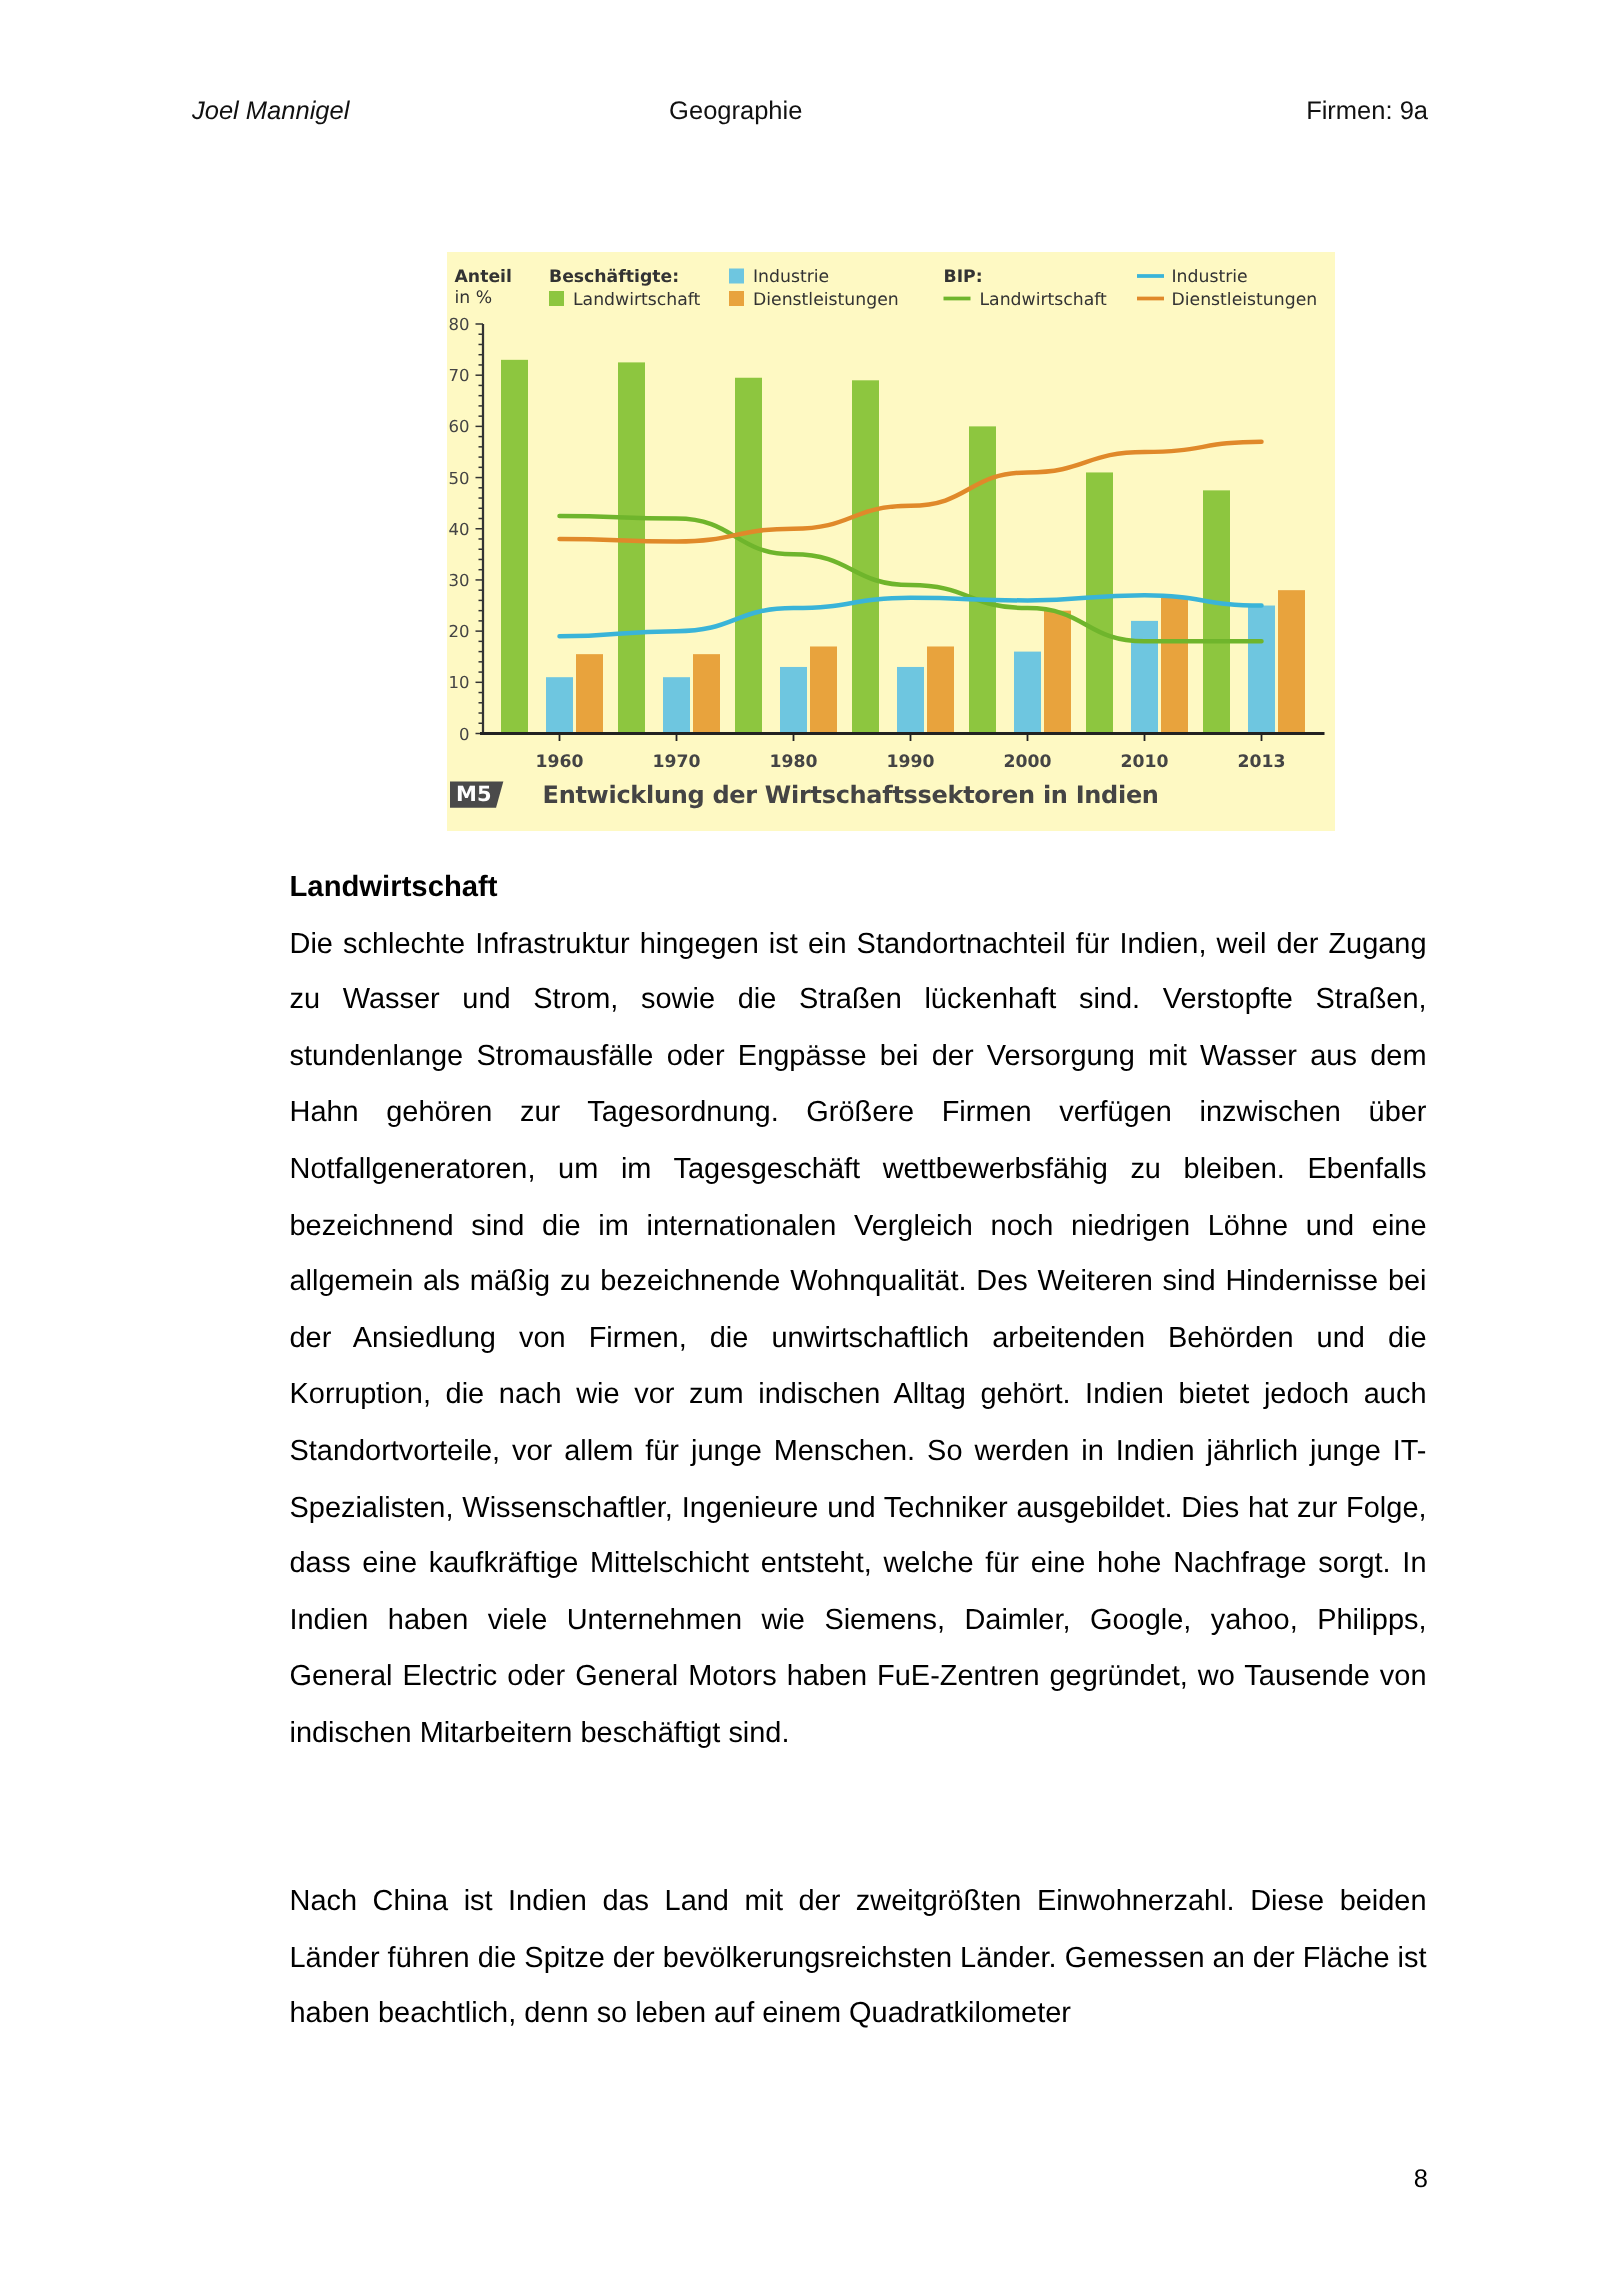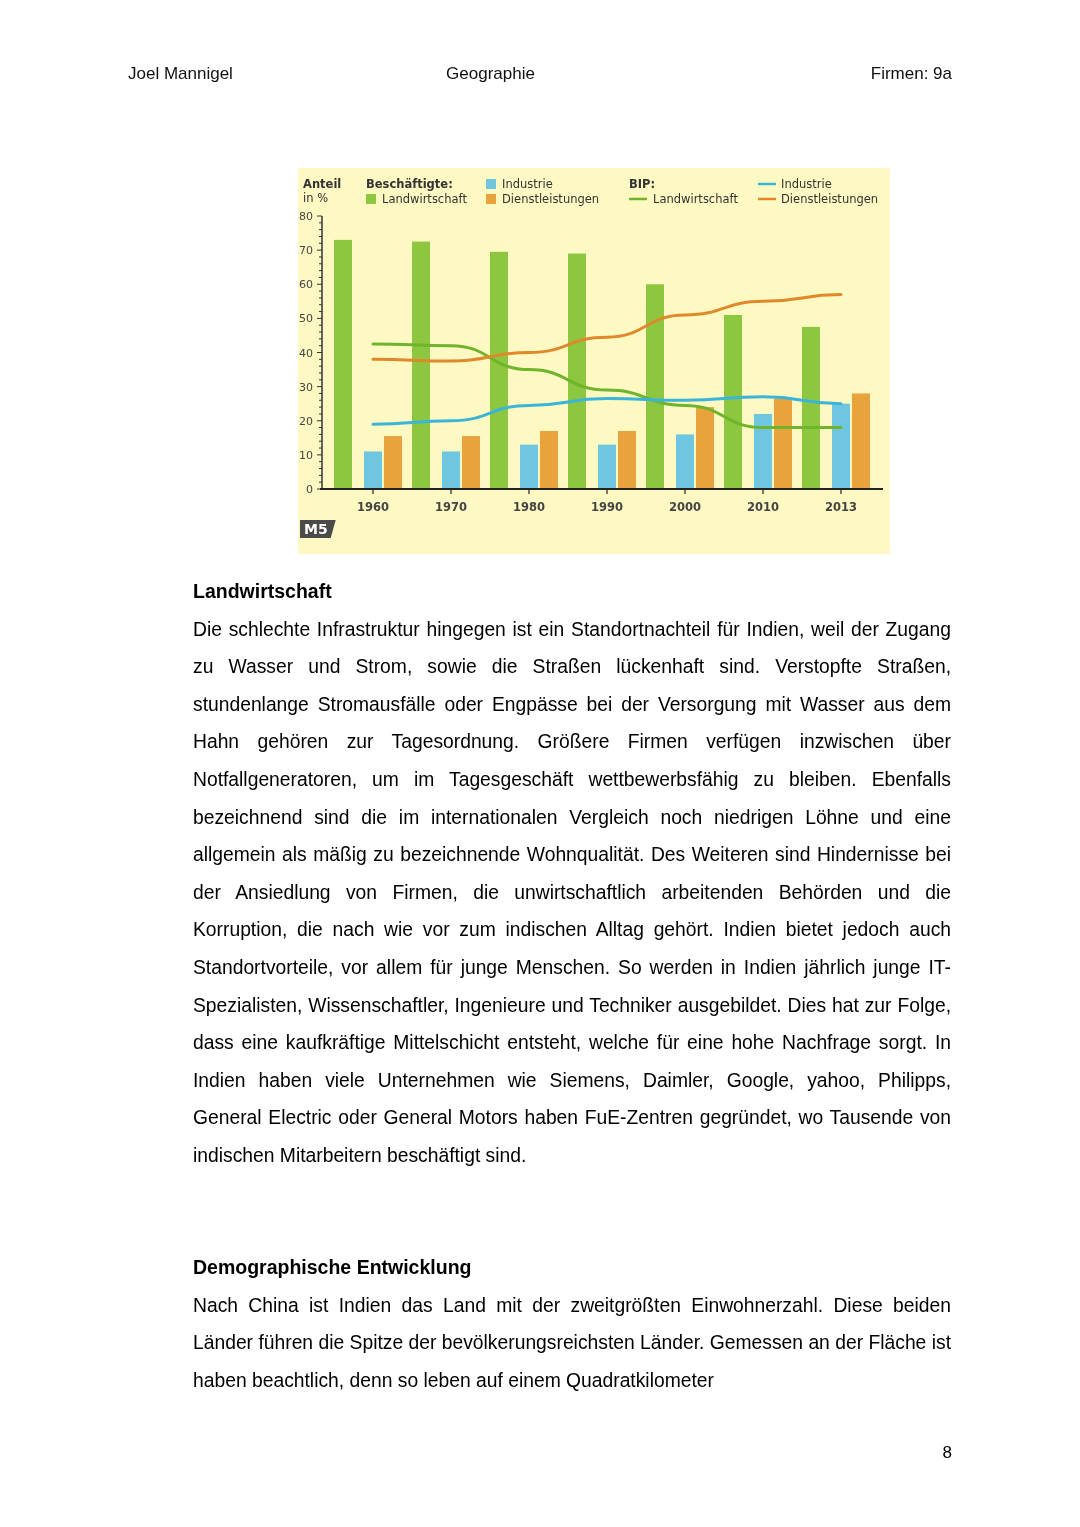--- a/index.html
+++ b/index.html
@@ -1,18 +1,18 @@
 <!DOCTYPE html>
 <html><head>
 <meta charset="utf-8">
 <style>
   html, body { margin:0; padding:0; background:#ffffff; }
   body { width:1080px; height:1527px; position:relative; overflow:hidden; font-family:"Liberation Sans", sans-serif; color:#000; }
   .hdr { position:absolute; top:64px; font-size:17px; color:#111; }
-  .hdr.left { left:128px; }
+  .hdr.left { left:128px;font-style:italic; }
   .hdr.center { left:0; width:981px; text-align:center; }
   .hdr.right { right:128px; }
   .figure { position:absolute; left:298px; top:168px; width:592px; height:386px; background:#fef9c3; }
   .figure svg { position:absolute; left:0; top:0; }
   .caption { position:absolute; left:2px; top:352px; display:flex; align-items:center; gap:26px; }
   .m5 { background:#4a4a4a; color:#fff; font-weight:bold; font-size:14px; padding:1px 8px 1px 4px; clip-path:polygon(0 0,100% 0,86% 100%,0 100%); font-family:"DejaVu Sans", sans-serif; }
   .cap-text { font-family:"DejaVu Sans", sans-serif; font-size:16px; color:#444; font-weight:bold; letter-spacing:-0.2px; }
   .content { position:absolute; left:193px; width:758px; font-size:19.3px; line-height:37.6px; }
   .content h2 { font-size:19.5px; font-weight:bold; margin:0; line-height:37.6px; }
   .content p { margin:0; text-align:justify; text-align-last:left; }
@@ -131,26 +131,26 @@
       <line x1="465" y1="321" x2="465" y2="326" stroke="#222" stroke-width="1.2"></line>
       <text x="465" y="343" text-anchor="middle" font-family="&quot;DejaVu Sans&quot;, sans-serif" font-size="11.5" fill="#444" font-weight="bold">2010</text>
       <line x1="543" y1="321" x2="543" y2="326" stroke="#222" stroke-width="1.2"></line>
       <text x="543" y="343" text-anchor="middle" font-family="&quot;DejaVu Sans&quot;, sans-serif" font-size="11.5" fill="#444" font-weight="bold">2013</text>
       <path d="M75,175.96875 C114,175.96875 114,177.67499999999998 153,177.67499999999998 C192,177.67499999999998 192,201.5625 231,201.5625 C270,201.5625 270,222.0375 309,222.0375 C348,222.0375 348,237.39375 387,237.39375 C426,237.39375 426,259.575 465,259.575 C504,259.575 504,259.575 543,259.575" fill="none" stroke="#6fb52c" stroke-width="3" stroke-linecap="round"></path>
       <path d="M75,256.1625 C114,256.1625 114,252.75 153,252.75 C192,252.75 192,237.39375 231,237.39375 C270,237.39375 270,230.56875 309,230.56875 C348,230.56875 348,232.27499999999998 387,232.27499999999998 C426,232.27499999999998 426,228.8625 465,228.8625 C504,228.8625 504,235.6875 543,235.6875" fill="none" stroke="#3ab4d8" stroke-width="3" stroke-linecap="round"></path>
       <path d="M75,191.325 C114,191.325 114,193.03125 153,193.03125 C192,193.03125 192,184.5 231,184.5 C270,184.5 270,169.14374999999998 309,169.14374999999998 C348,169.14374999999998 348,146.9625 387,146.9625 C426,146.9625 426,133.3125 465,133.3125 C504,133.3125 504,126.48749999999998 543,126.48749999999998" fill="none" stroke="#e0892a" stroke-width="3" stroke-linecap="round"></path>
     </svg>
   <div class="caption">
     <span class="m5">M5</span>
+    <span class="cap-text">Entwicklung der Wirtschaftssektoren in Indien</span>
   </div>
 </div>
 
 <div class="content sec1">
   <h2>Landwirtschaft</h2>
   <p>Die schlechte Infrastruktur hingegen ist ein Standortnachteil für Indien, weil der Zugang zu Wasser und Strom, sowie die Straßen lückenhaft sind. Verstopfte Straßen, stundenlange Stromausfälle oder Engpässe bei der Versorgung mit Wasser aus dem Hahn gehören zur Tagesordnung. Größere Firmen verfügen inzwischen über Notfallgeneratoren, um im Tagesgeschäft wettbewerbsfähig zu bleiben. Ebenfalls bezeichnend sind die im internationalen Vergleich noch niedrigen Löhne und eine allgemein als mäßig zu bezeichnende Wohnqualität. Des Weiteren sind Hindernisse bei der Ansiedlung von Firmen, die unwirtschaftlich arbeitenden Behörden und die Korruption, die nach wie vor zum indischen Alltag gehört. Indien bietet jedoch auch Standortvorteile, vor allem für junge Menschen. So werden in Indien jährlich junge IT-Spezialisten, Wissenschaftler, Ingenieure und Techniker ausgebildet. Dies hat zur Folge, dass eine kaufkräftige Mittelschicht entsteht, welche für eine hohe Nachfrage sorgt. In Indien haben viele Unternehmen wie Siemens, Daimler, Google, yahoo, Philipps, General Electric oder General Motors haben FuE-Zentren gegründet, wo Tausende von indischen Mitarbeitern beschäftigt sind.</p>
 </div>
 
 <div class="content sec2">
-  <h2>Demographische Entwicklung</h2>
   <p>Nach China ist Indien das Land mit der zweitgrößten Einwohnerzahl. Diese beiden Länder führen die Spitze der bevölkerungsreichsten Länder. Gemessen an der Fläche ist haben beachtlich, denn so leben auf einem Quadratkilometer</p>
 </div>
 
 <div class="pagenum">8</div>
 
 </body></html>

